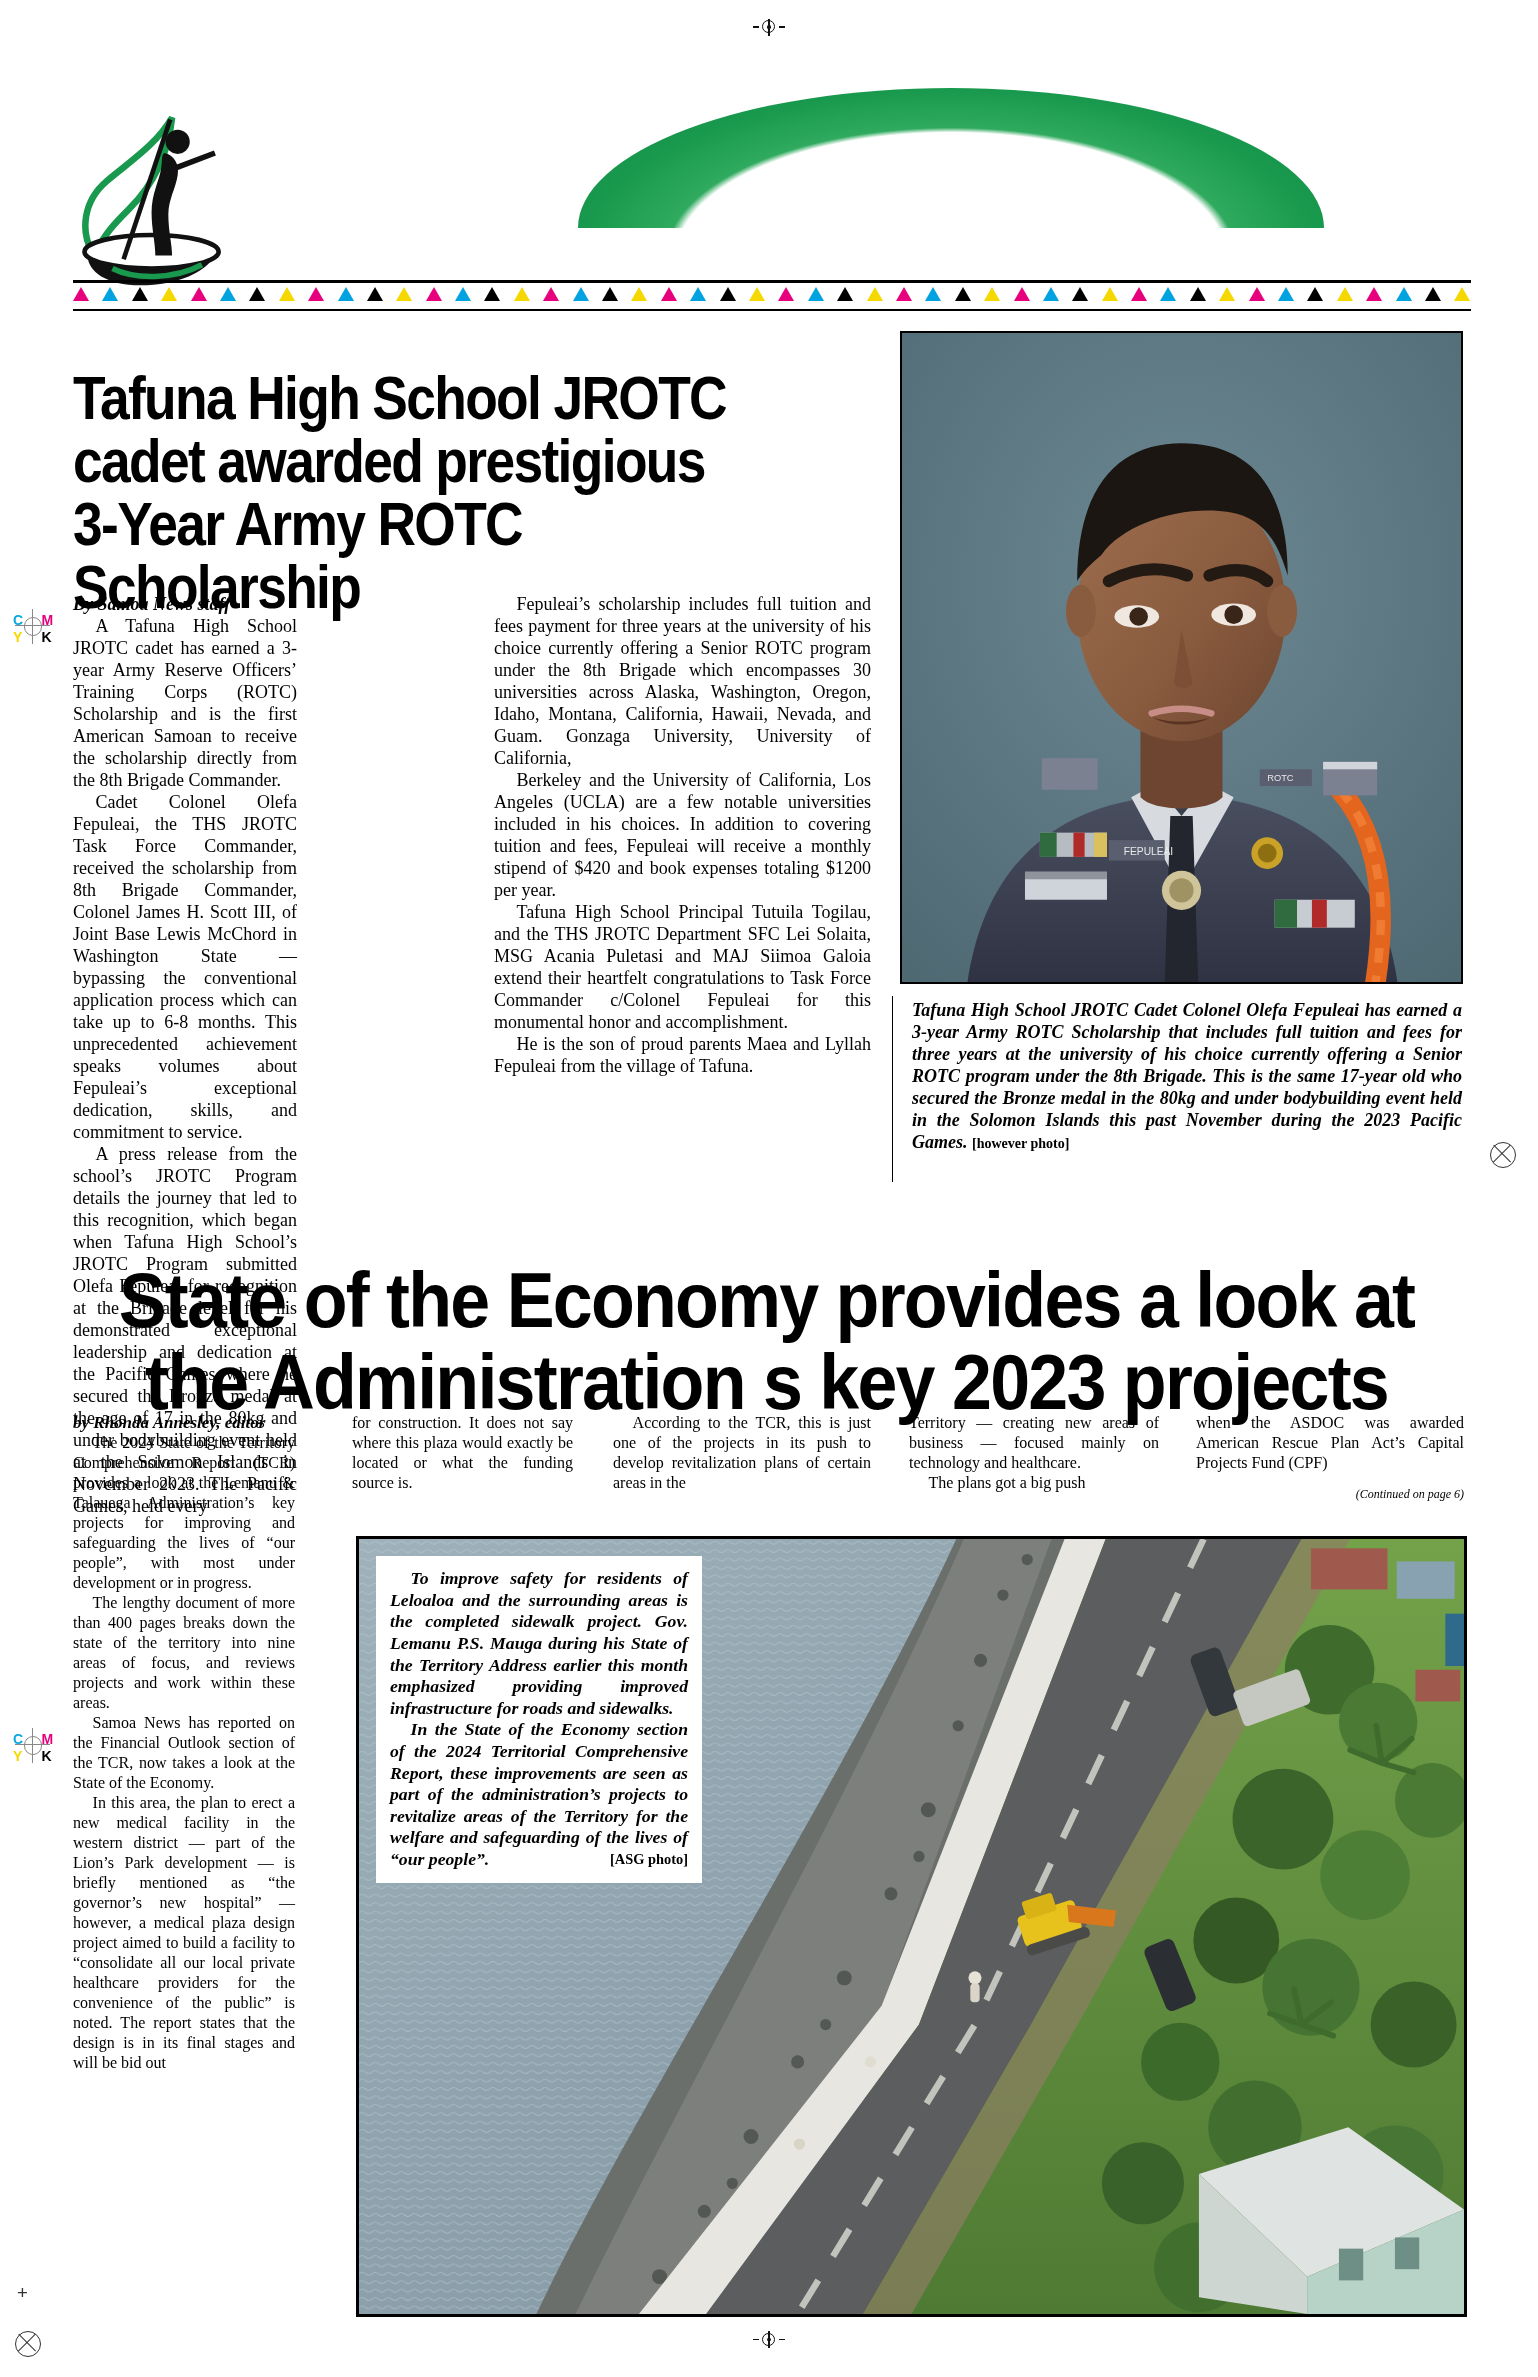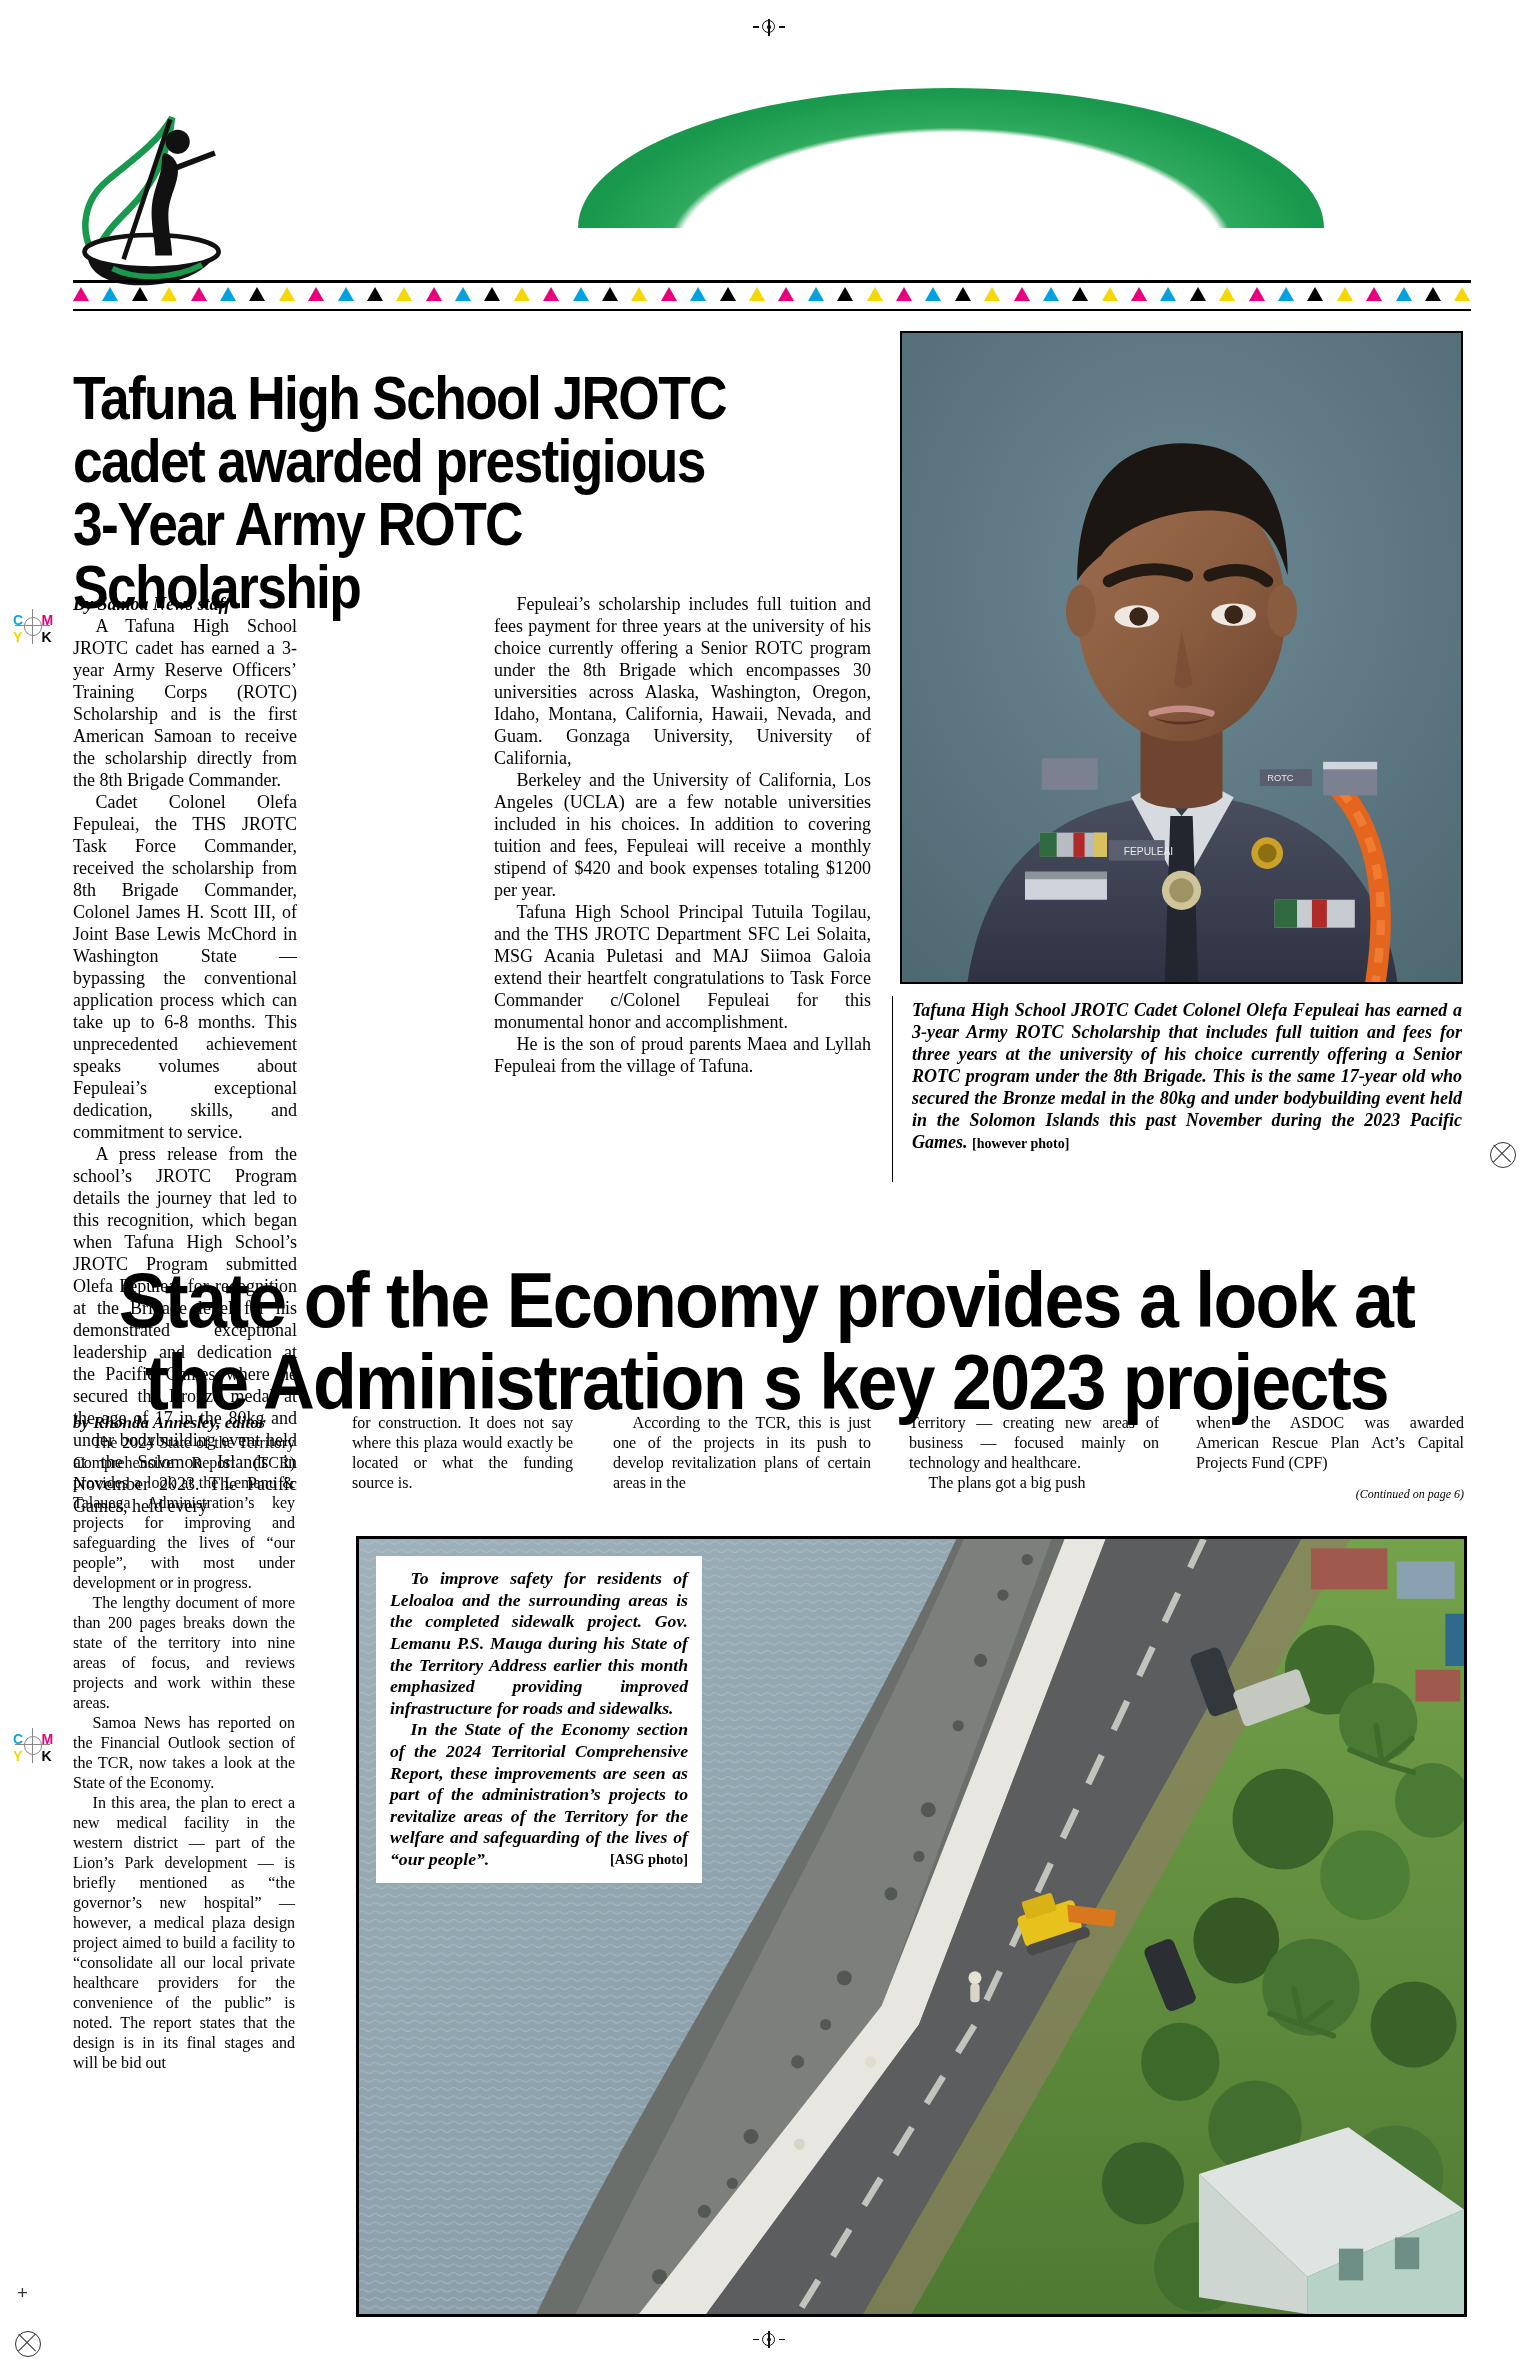--- a/index.html
+++ b/index.html
@@ -321,21 +321,21 @@
 <div class="vrule" style="left:892px;top:996px;height:186px;"></div>
 
 <h1 id="a2-head">
   <span>State of the Economy provides a look at</span><br>
   <span>the Administration s key 2023 projects</span>
 </h1>
 
 <div class="col-s" id="a2c1">
   <p class="byline" style="text-indent:0;font-size:17px">by Rhonda Annesley, editor</p>
   <p>The 2024 State of the Territory Comprehensive Report (TCR) provides a look at the Lemanu &amp; Talauega Administration’s key projects for improving and safeguarding the lives of “our people”, with most under development or in progress.</p>
-  <p>The lengthy document of more than 200 pages breaks down the state of the territory into nine areas of focus, and reviews projects and work within these areas.</p>
+  <p>The lengthy document of more than 400 pages breaks down the state of the territory into nine areas of focus, and reviews projects and work within these areas.</p>
   <p>Samoa News has reported on the Financial Outlook section of the TCR, now takes a look at the State of the Economy.</p>
   <p>In this area, the plan to erect a new medical facility in the western district — part of the Lion’s Park development — is briefly mentioned as “the governor’s new hospital” — however, a medical plaza design project aimed to build a facility to “consolidate all our local private healthcare providers for the convenience of the public” is noted. The report states that the design is in its final stages and will be bid out</p>
 </div>
 
 <div class="col-s" id="a2c2">
   <p style="text-indent:0">for construction. It does not say where this plaza would exactly be located or what the funding source is.</p>
 </div>
 
 <div class="col-s" id="a2c3">
   <p>According to the TCR, this is just one of the projects in its push to develop revitalization plans of certain areas in the</p>

